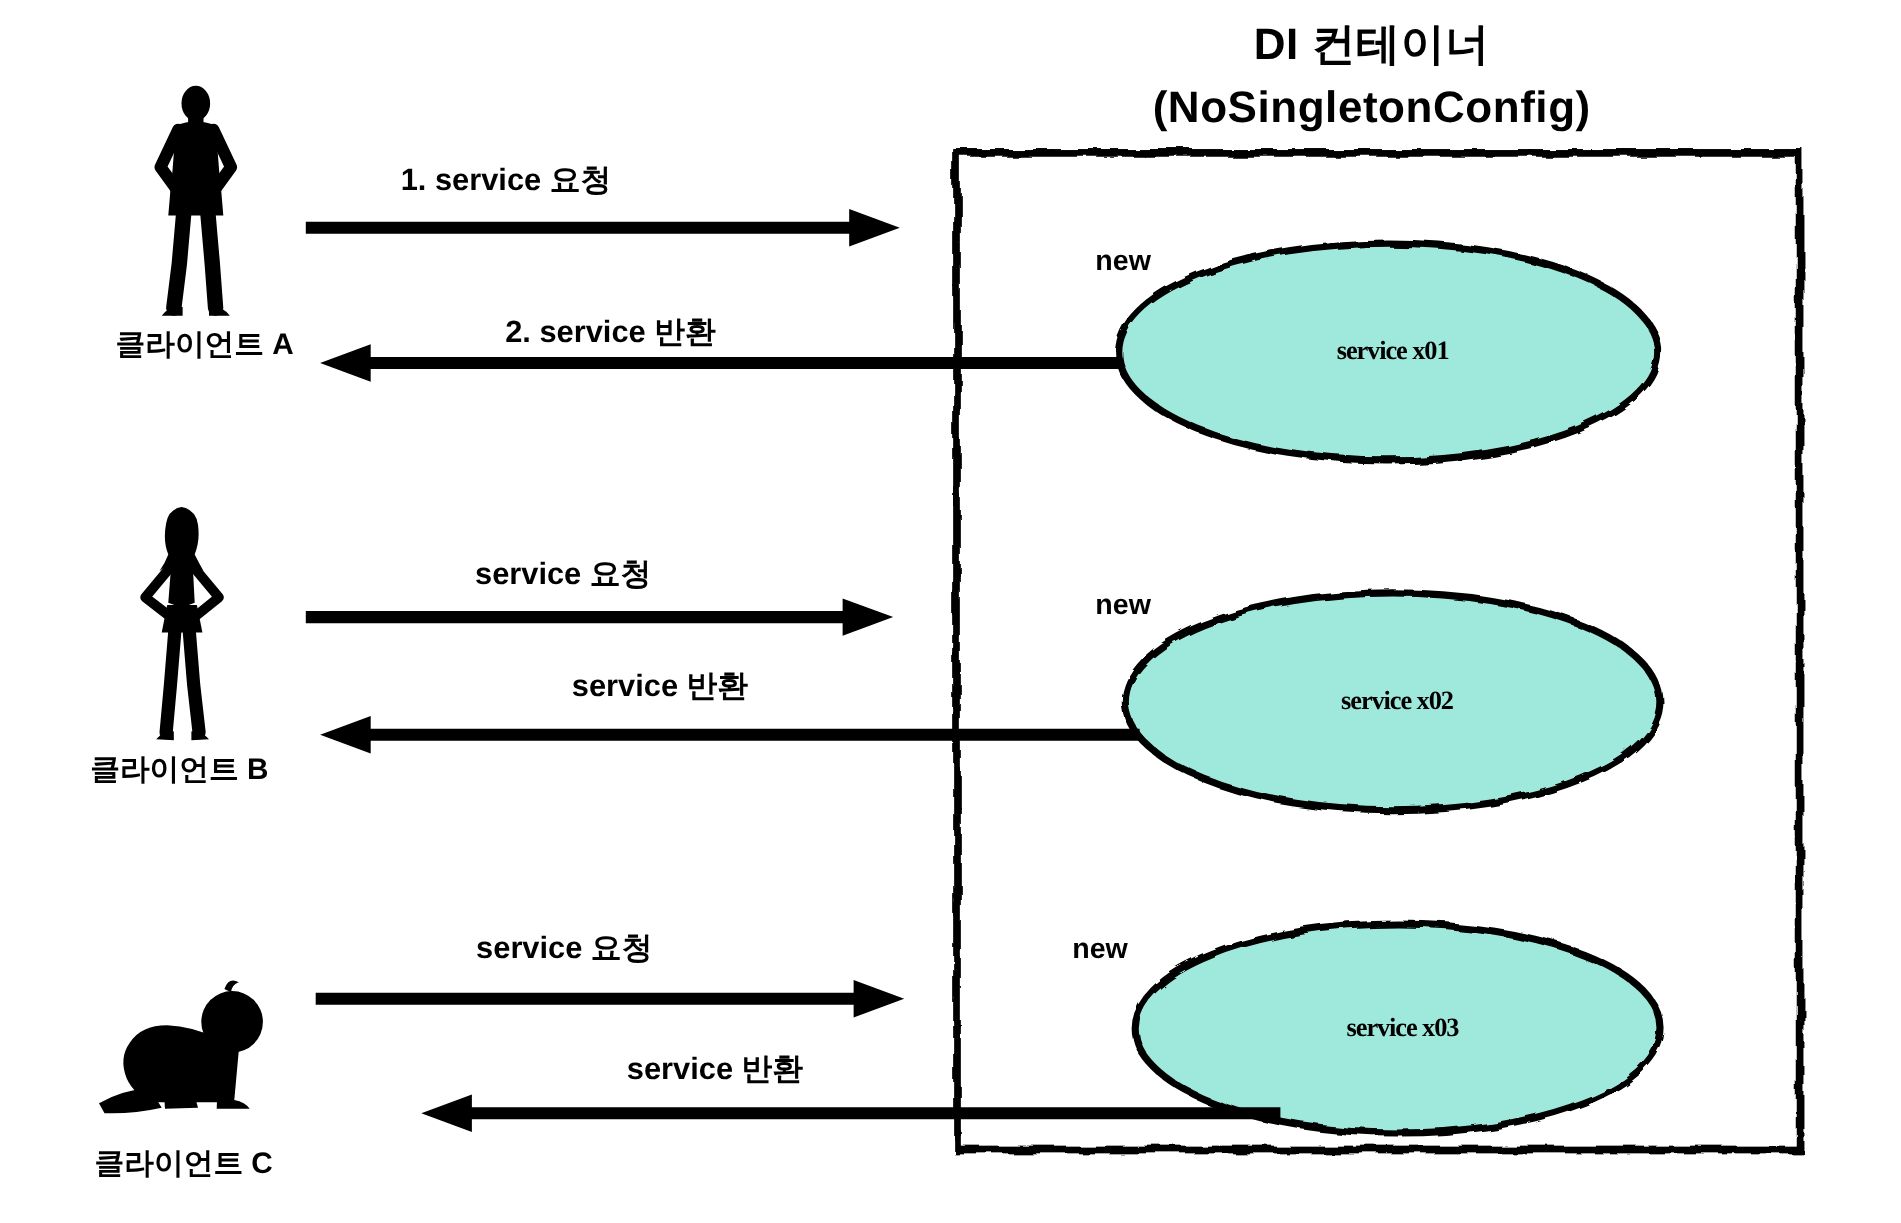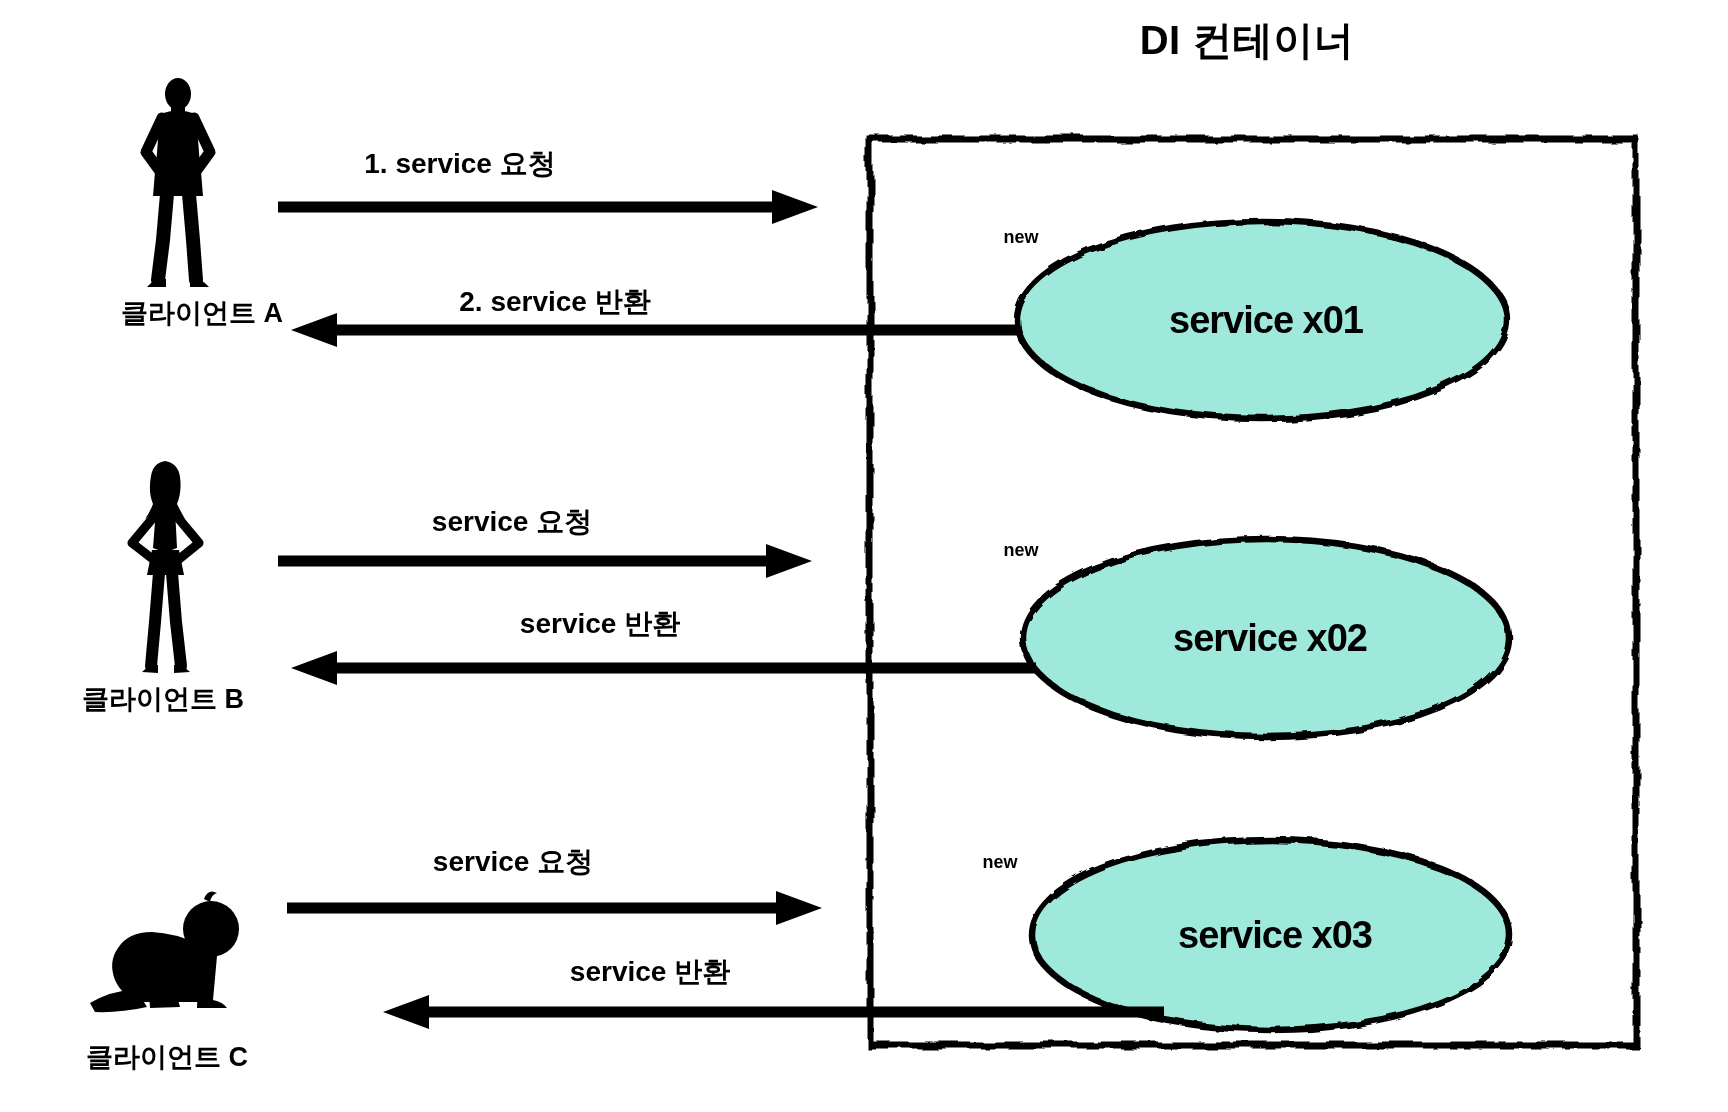--- a/index.html
+++ b/index.html
@@ -8,22 +8,22 @@
     font-family:"Liberation Sans", sans-serif; overflow:hidden;border-radius:20px;
   }
   svg.layer { position:absolute; left:0; top:0; }
   .lbl {
     position:absolute; transform:translate(-50%,-50%);
     white-space:nowrap; color:#000; font-weight:bold;
   }
   .title-line   { font-size:40px; letter-spacing:0.5px; }
   .arrow-lbl    { font-size:28px; }
   .client-lbl   { font-size:27px; }
-  .new-lbl      { font-size:18px; }
-  .service-lbl  { font-family:Liberation Sans, sans-serif; font-size:38px; font-weight:700; letter-spacing:-1px;text-align:right; }
+  .new-lbl      { font-size:26px; }
+  .service-lbl  { font-family:Liberation Serif, serif; font-size:24px; font-weight:700; letter-spacing:-1px;text-align:right; }
 </style>
 </head>
 <body>
 
 <div class="canvas">
 
   <svg class="layer" width="1728" height="1112" viewBox="0 0 1728 1112">
     <defs>
       <filter id="rough" x="-8%" y="-8%" width="116%" height="116%">
         <feTurbulence type="fractalNoise" baseFrequency="0.035" numOctaves="3" seed="7" result="n"></feTurbulence>
@@ -93,24 +93,25 @@
       <circle cx="211" cy="929" r="28"></circle>
       <path d="M204 899 Q208 888 217 893 Q211 895 210 902 Z"></path>
       <path d="M198 944 Q175 933 152 932 Q128 932 118 948 Q108 962 115 980 Q122 996 140 1002 L200 1002 Q207 975 198 944 Z"></path>
       <path d="M199 953 L217 956 L213 1000 Q223 1002 227 1008 L197 1008 Z"></path>
       <path d="M148 978 Q160 969 172 978 L180 1007 L150 1008 Z"></path>
       <path d="M90 1003 Q110 991 136 989 L147 1007 Q120 1013 95 1012 Z"></path>
     </g>
   </svg>
 
   <div class="lbl title-line" style="left:1247px; top:40px;">DI 컨테이너</div>
+  <div class="lbl title-line" style="left:1247px; top:98px;">(NoSingletonConfig)</div>
 
   <div class="lbl arrow-lbl" style="left:460px; top:164px;">1. service 요청</div>
   <div class="lbl arrow-lbl" style="left:555px; top:302px;">2. service 반환</div>
-  <div class="lbl client-lbl" style="left:202px; top:313px;">클라이언트 A</div>
+  <div class="lbl client-lbl" style="left:186px; top:313px;">클라이언트 A</div>
 
   <div class="lbl arrow-lbl" style="left:512px; top:522px;">service 요청</div>
   <div class="lbl arrow-lbl" style="left:600px; top:624px;">service 반환</div>
   <div class="lbl client-lbl" style="left:163px; top:699px;text-align:center;">클라이언트 B</div>
 
   <div class="lbl arrow-lbl" style="left:513px; top:862px;">service 요청</div>
   <div class="lbl arrow-lbl" style="left:650px; top:972px;">service 반환</div>
   <div class="lbl client-lbl" style="left:167px; top:1057px;">클라이언트 C</div>
 
   <div class="lbl new-lbl" style="left:1021px; top:237px;">new</div>

